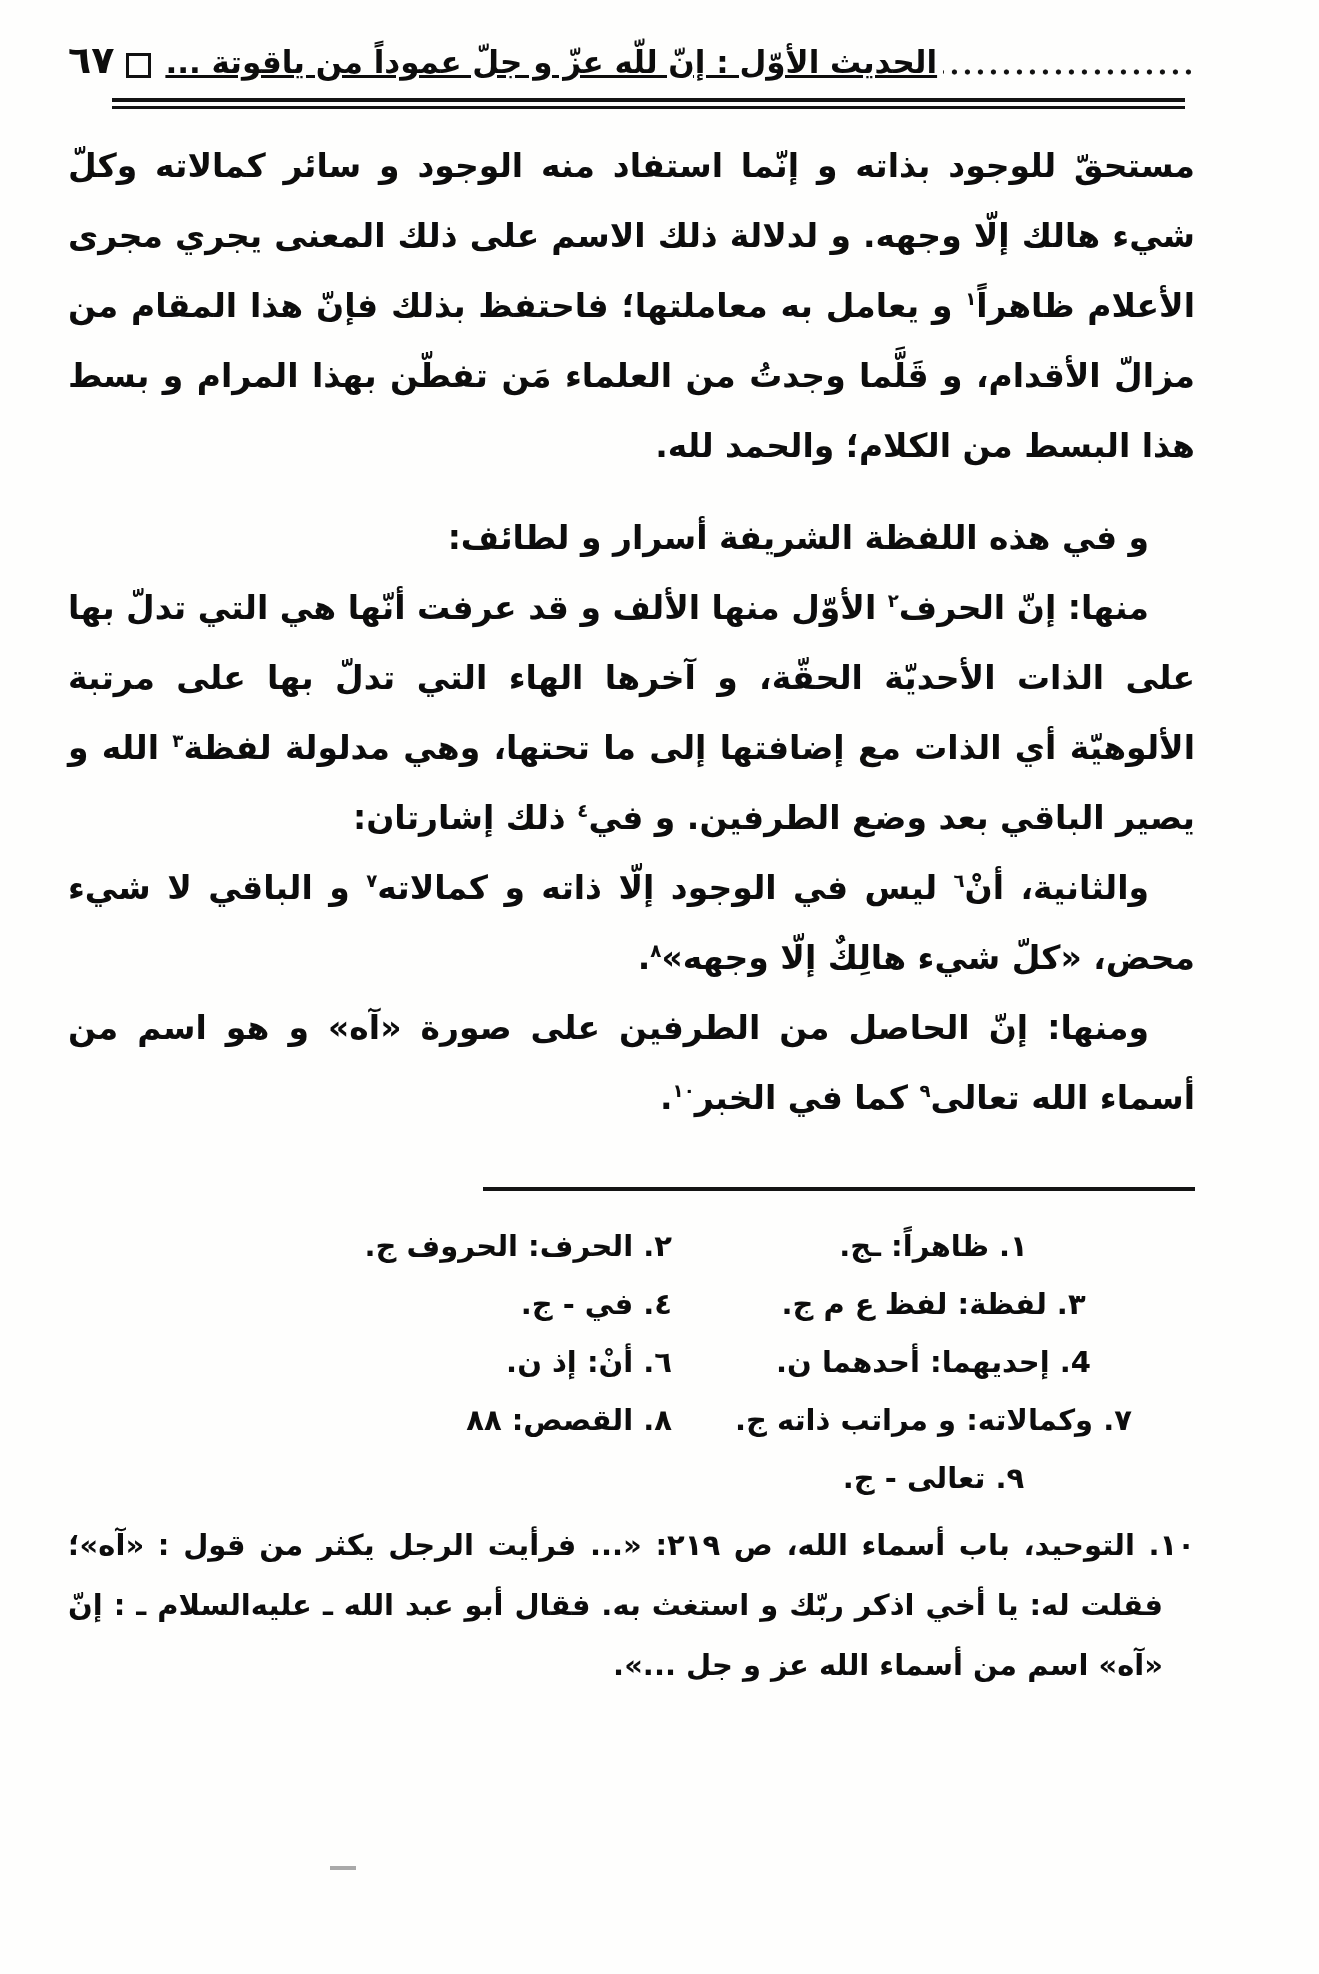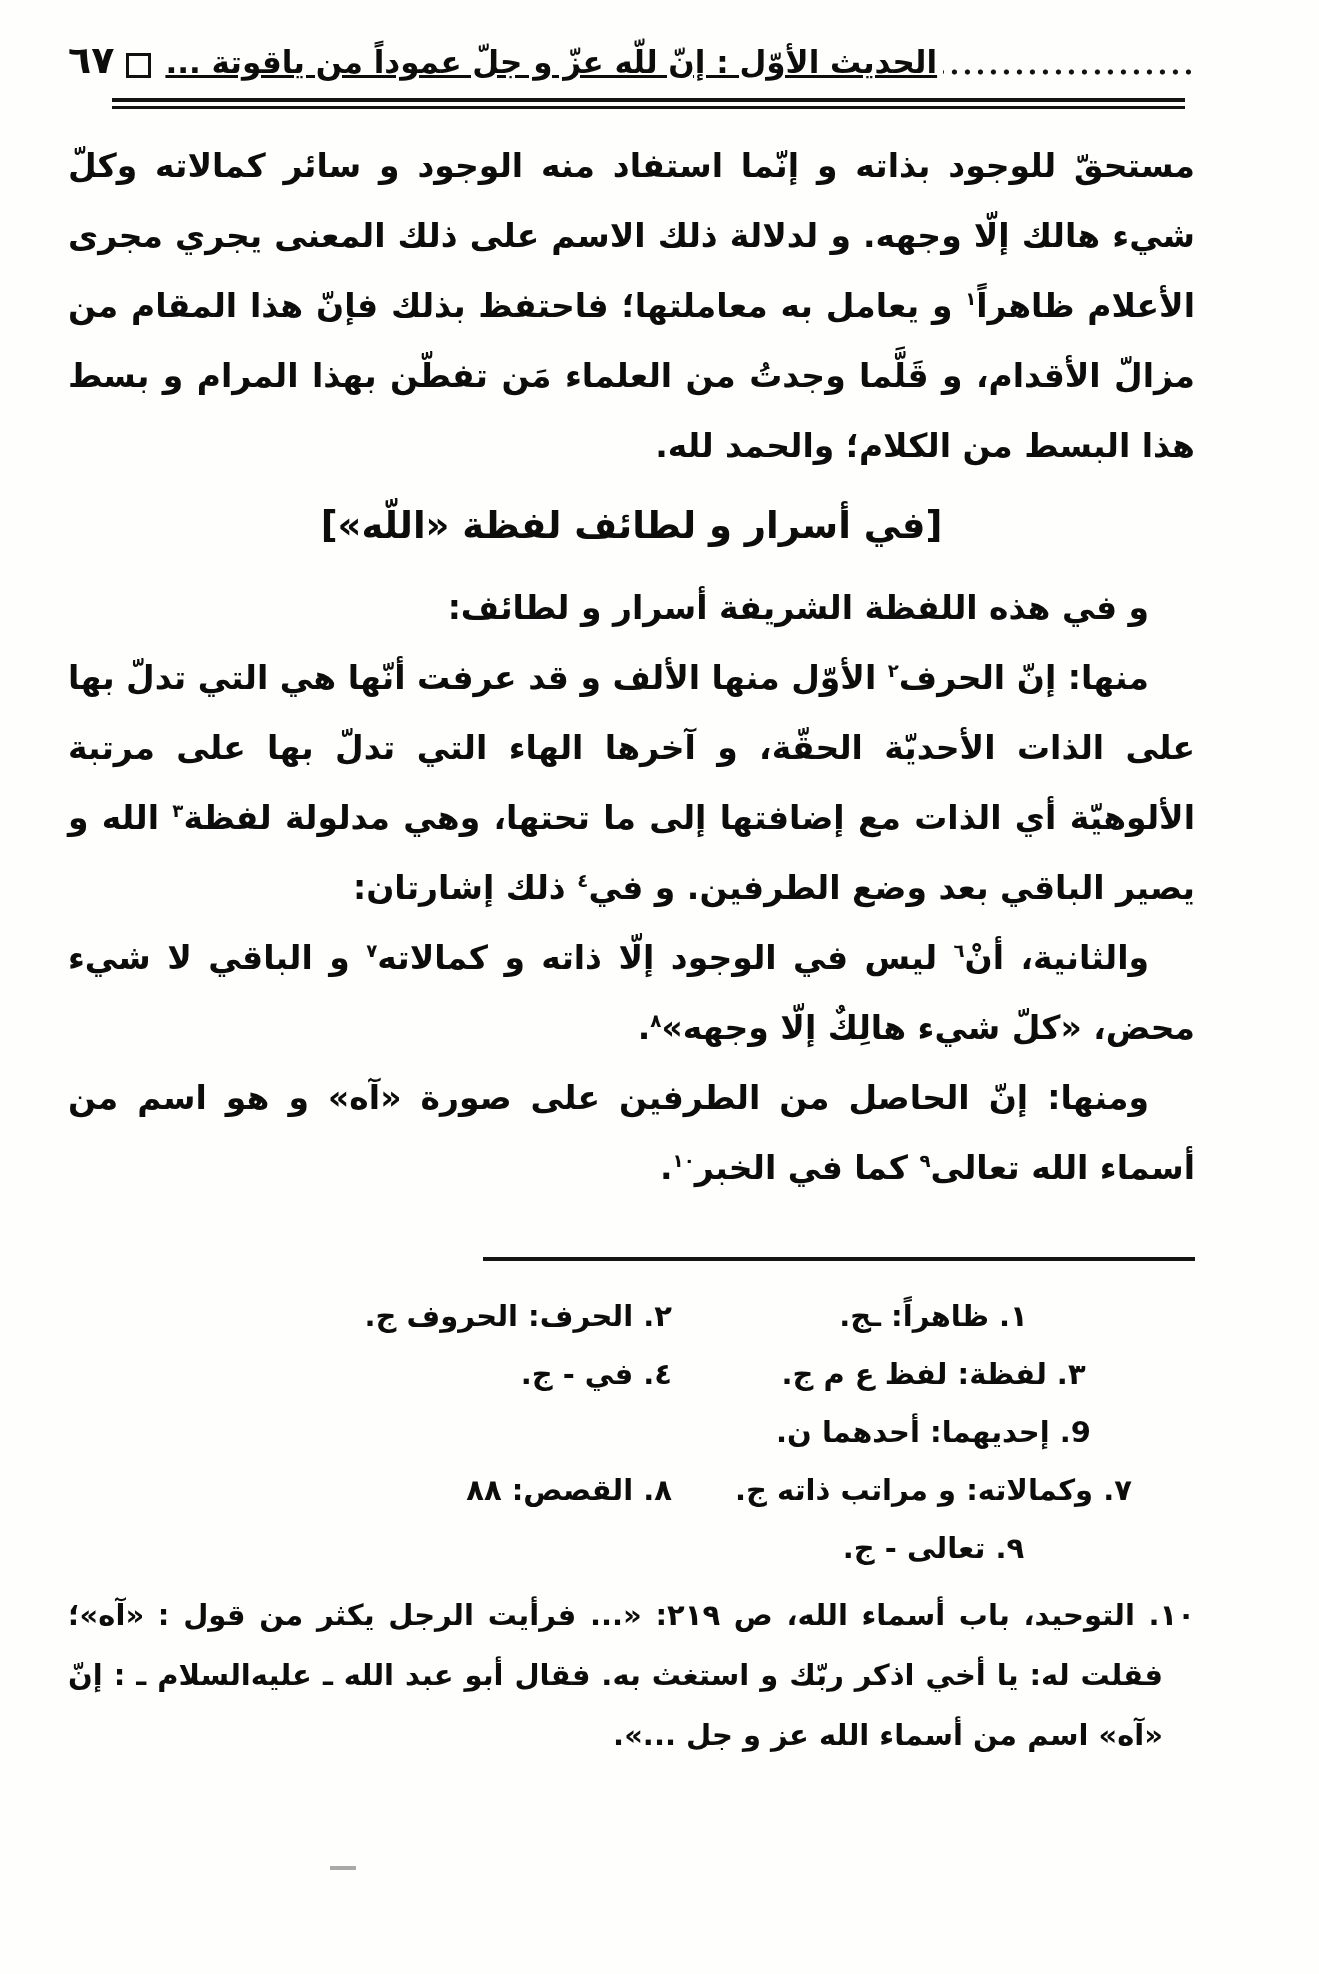--- a/index.html
+++ b/index.html
@@ -139,21 +139,20 @@
     <div class="header-title">الحديث الأوّل : إنّ للّه عزّ و جلّ عموداً من ياقوتة ...</div>
     <span class="header-square"></span>
     <div class="page-number">٦٧</div>
   </div>
   <div class="double-rule"></div>
 
   <div class="body-text">
     <p class="par par-first">مستحقّ للوجود بذاته و إنّما استفاد منه الوجود و سائر كمالاته وكلّ شيء هالك إلّا وجهه. و لدلالة ذلك الاسم على ذلك المعنى يجري مجرى الأعلام ظاهراً<sup>١</sup> و يعامل به معاملتها؛ فاحتفظ بذلك فإنّ هذا المقام من مزالّ الأقدام، و قَلَّما وجدتُ من العلماء مَن تفطّن بهذا المرام و بسط هذا البسط من الكلام؛ والحمد لله.</p>
 
 
-    <div class="section-subheading">[في أسرار و لطائف لفظة «اللّه»]</div>
 
     <p class="par indent after-heading">و في هذه اللفظة الشريفة أسرار و لطائف:</p>
 
     <p class="par indent">منها: إنّ الحرف<sup>٢</sup> الأوّل منها الألف و قد عرفت أنّها هي التي تدلّ بها على الذات الأحديّة الحقّة، و آخرها الهاء التي تدلّ بها على مرتبة الألوهيّة أي الذات مع إضافتها إلى ما تحتها، وهي مدلولة لفظة<sup>٣</sup> الله و يصير الباقي بعد وضع الطرفين. و في<sup>٤</sup> ذلك إشارتان:</p>
 
 
     <p class="par indent">والثانية، أنْ<sup>٦</sup> ليس في الوجود إلّا ذاته و كمالاته<sup>٧</sup> و الباقي لا شيء محض، «كلّ شيء هالِكٌ إلّا وجهه»<sup>٨</sup>.</p>
 
     <p class="par indent">ومنها: إنّ الحاصل من الطرفين على صورة «آه» و هو اسم من أسماء الله تعالى<sup>٩</sup> كما في الخبر<sup>١٠</sup>.</p>
   </div>
@@ -163,21 +162,22 @@
   <div class="footnotes">
     <div class="fn-row">
       <div class="fn-cell-r">١. ظاهراً: ـج.</div>
       <div class="fn-cell-l">٢. الحرف: الحروف ج.</div>
     </div>
     <div class="fn-row">
       <div class="fn-cell-r">٣. لفظة: لفظ ع م ج.</div>
       <div class="fn-cell-l">٤. في - ج.</div>
     </div>
     <div class="fn-row">
-      <div class="fn-cell-r">9. إحديهما: أحدهما ن.</div>
+      <div class="fn-cell-r">4. إحديهما: أحدهما ن.</div>
+      <div class="fn-cell-l">٦. أنْ: إذ ن.</div>
     </div>
     <div class="fn-row">
       <div class="fn-cell-r">٧. وكمالاته: و مراتب ذاته ج.</div>
       <div class="fn-cell-l">٨. القصص: ٨٨</div>
     </div>
     <div class="fn-row">
       <div class="fn-cell-r">٩. تعالى - ج.</div>
       <div class="fn-cell-l"></div>
     </div>
 

